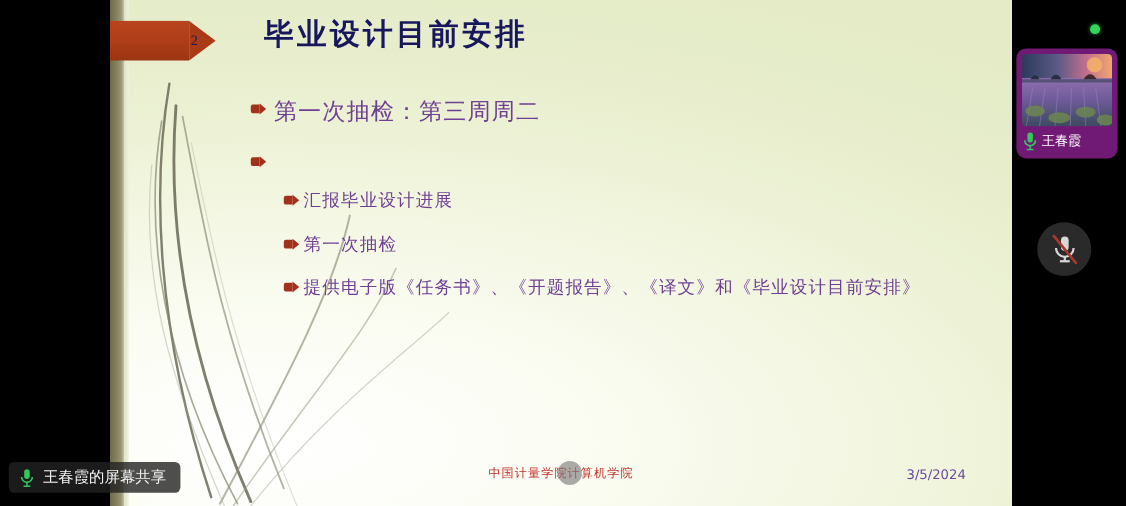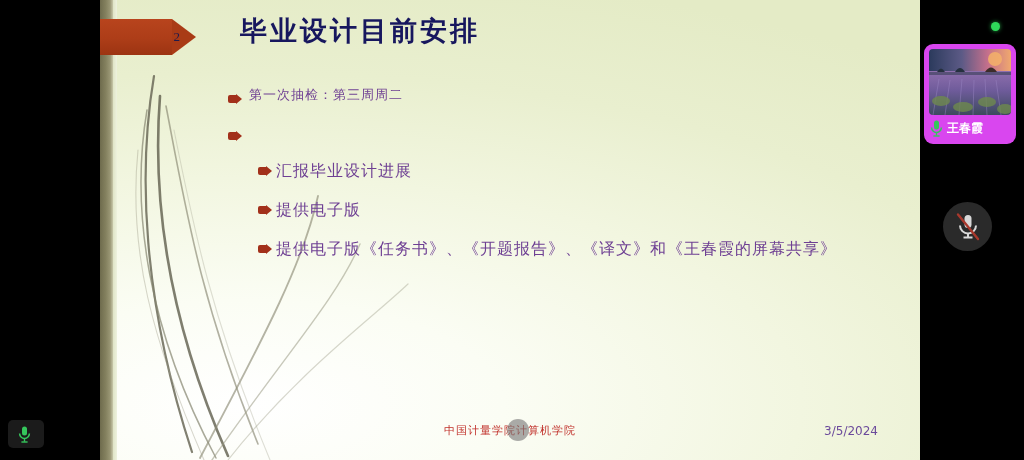--- a/index.html
+++ b/index.html
@@ -119,21 +119,21 @@
     width: 660px;
   }
   .bullet-row {
     display: flex;
     align-items: flex-start;
     color: #6e3f93;
     font-family: "DejaVu Serif", "Liberation Serif", serif;
     letter-spacing: 1px;
   }
   .lvl1 {
-    font-size: 13px;
+    font-size: 21px;
     margin-bottom: 18px;
     padding-left: 0px;
   }
   .lvl2 {
     font-size: 16px;
     margin-bottom: 16px;
     padding-left: 30px;
   }
   .bullet-mark {
     flex: 0 0 auto;
@@ -231,23 +231,22 @@
     box-shadow: 0 0 4px rgba(47,216,90,0.7);
   }
 
   .video-tile {
     position: absolute;
     right: 8px;
     top: 44px;
     width: 92px;
     height: 100px;
     border-radius: 9px;
-    background: #d946ef;
+    background: #701a75;
     overflow: hidden;
-    font-weight: bold;
   }
   .video-thumb {
     position: absolute;
     left: 5px;
     top: 5px;
     width: 82px;
     height: 66px;
     border-radius: 4px;
     overflow: hidden;
   }
@@ -327,45 +326,46 @@
         <span class="bullet-mark">
             <i></i>
           </span>
         <span class="bullet-text">汇报毕业设计进展</span>
       </div>
 
       <div class="bullet-row lvl2">
         <span class="bullet-mark">
             <i></i>
           </span>
-        <span class="bullet-text">提供电子版</span>
+        <span class="bullet-text">第一次抽检</span>
       </div>
 
       <div class="bullet-row lvl2" style="width:598px;">
         <span class="bullet-mark">
             <i></i>
           </span>
-        <span class="bullet-text">提供电子版《任务书》、《开题报告》、《译文》和《王春霞的屏幕共享》</span>
+        <span class="bullet-text">提供电子版《任务书》、《开题报告》、《译文》和《毕业设计目前安排》</span>
       </div>
 
     </div>
 
     <div class="footer-org">中国计量学院计算机学院</div>
     <div class="footer-logo"></div>
     <div class="footer-date">3/5/2024</div>
 
   </div>
 
   <div class="share-pill">
     <svg class="mic-green" viewBox="0 0 13 17">
       <rect x="4" y="0.5" width="5" height="9" rx="2.5" fill="#35c65c"></rect>
       <path d="M1.6,7.6 a4.9,4.9 0 0 0 9.8,0" fill="none" stroke="#35c65c" stroke-width="1.5"></path>
       <rect x="5.8" y="12.3" width="1.4" height="3.4" fill="#35c65c"></rect>
       <rect x="3.4" y="15.3" width="6.2" height="1.4" fill="#35c65c"></rect>
     </svg>
+    <span>王春霞的屏幕共享</span>
   </div>
 
   <div class="green-dot"></div>
 
   <div class="video-tile">
     <div class="video-thumb">
       <svg width="82" height="66" viewBox="0 0 82 66" preserveAspectRatio="none">
         <defs>
           <linearGradient id="sky" x1="0" y1="0" x2="1" y2="0">
             <stop offset="0%" stop-color="#2b3a5c"></stop>

